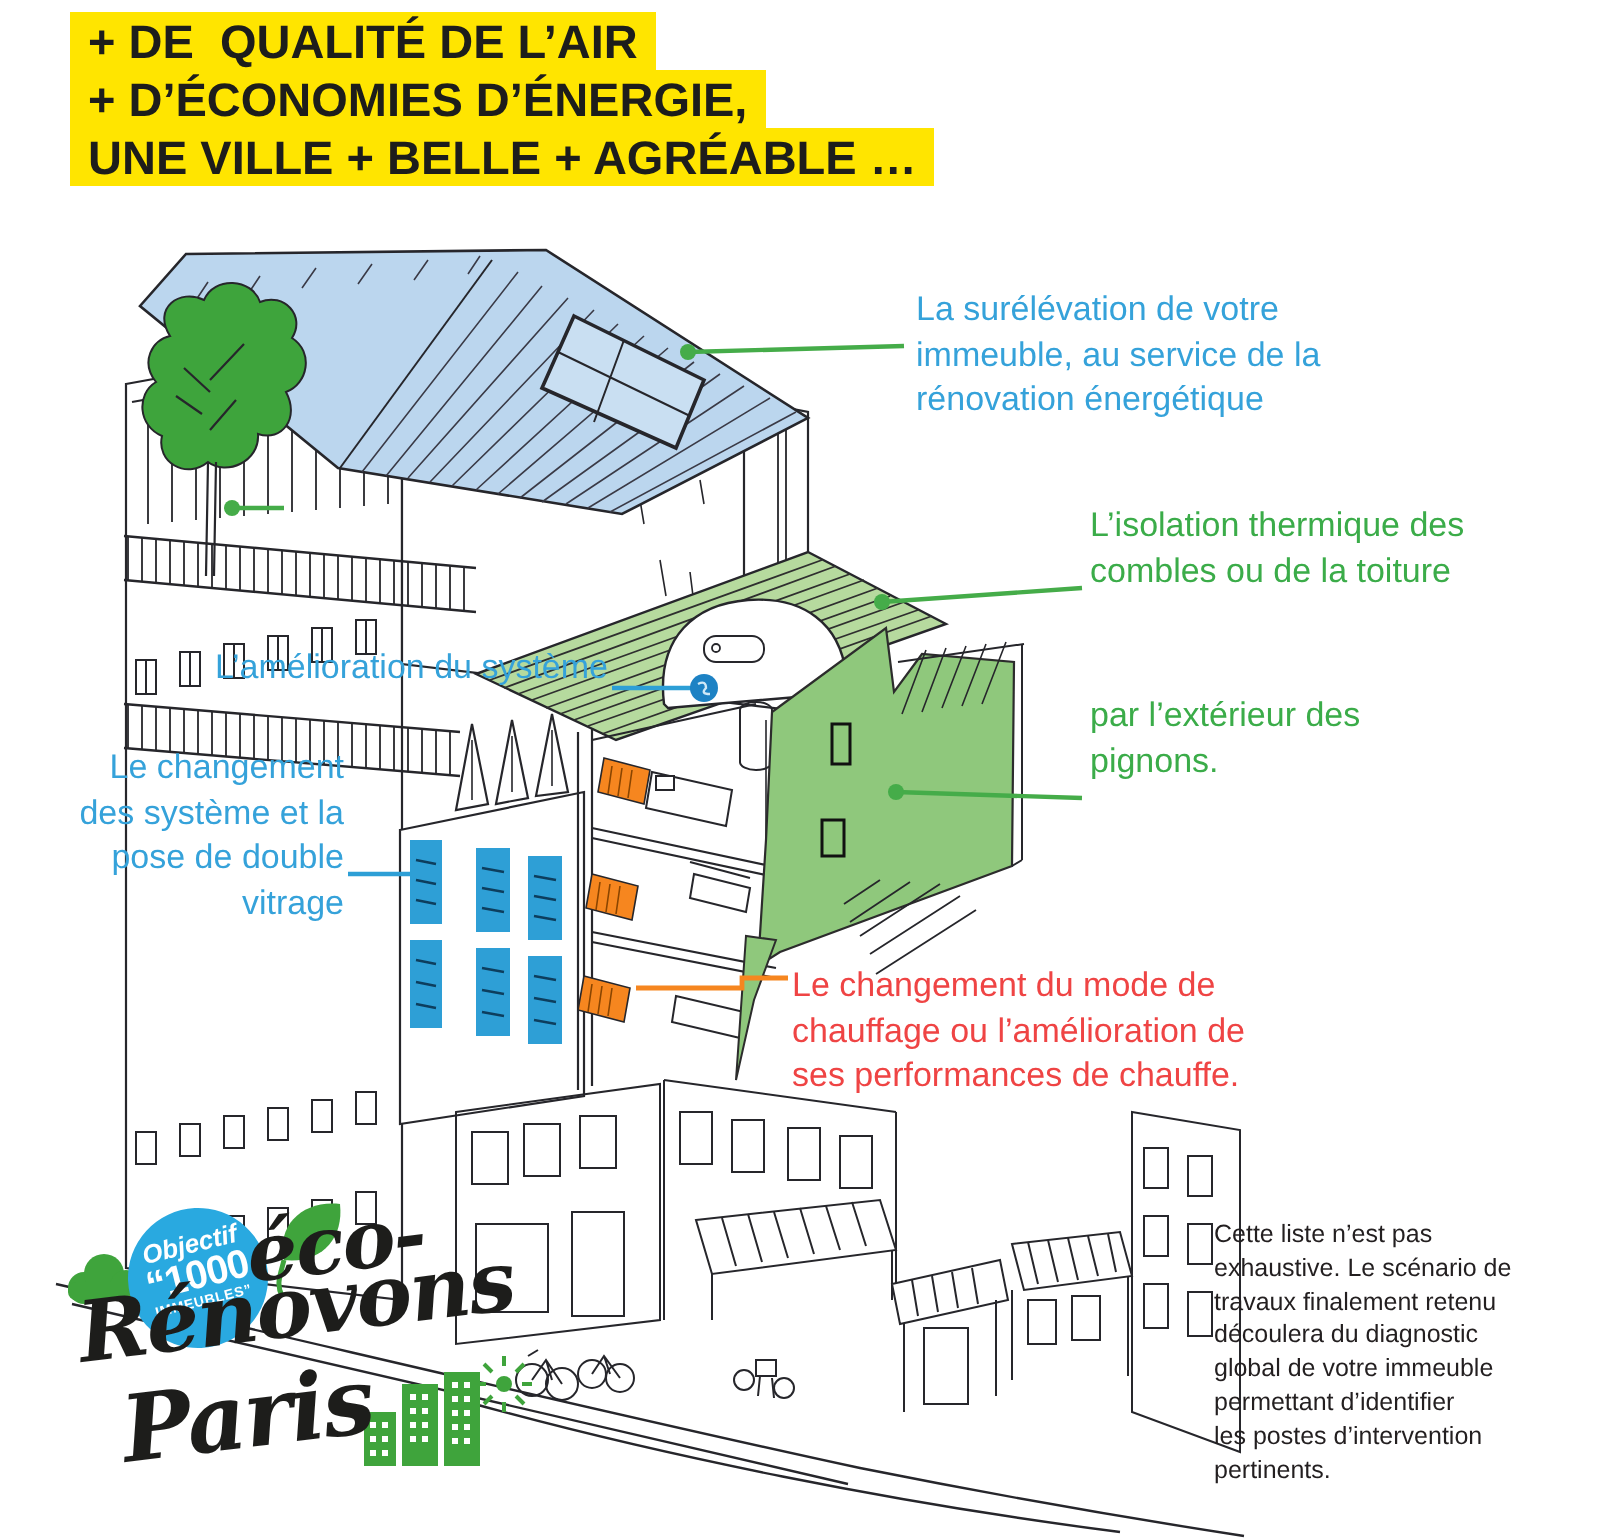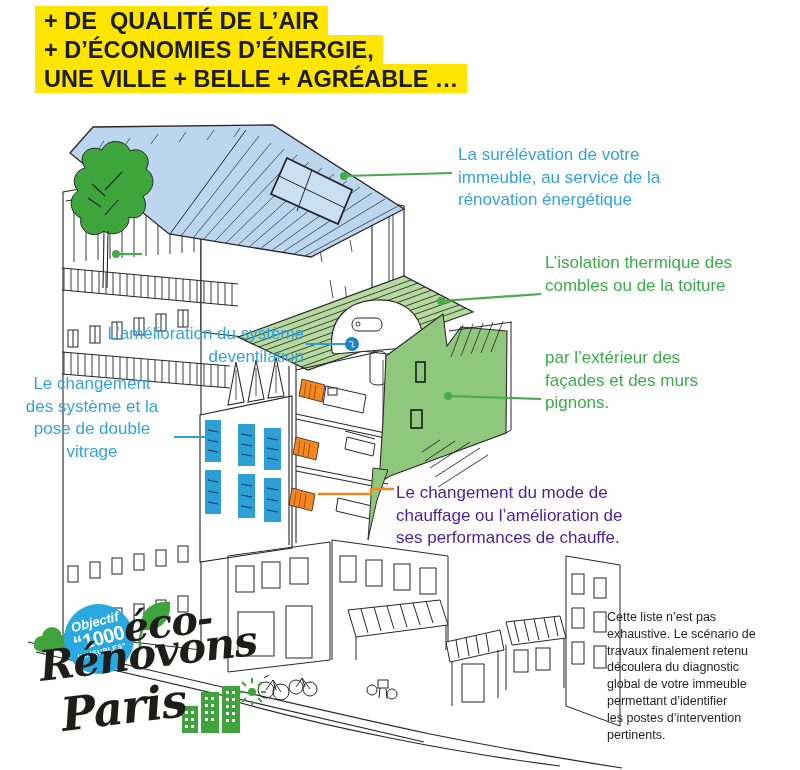--- a/index.html
+++ b/index.html
@@ -11,25 +11,25 @@
   .header{position:absolute;left:35px;top:6px;z-index:6;}
   .hline{height:29px;}
   .hl-text{display:inline-block;height:29px;line-height:30px;padding:0 9px;
            background:#FFE500;color:#1d1d1b;font-weight:700;font-size:23.5px;
            white-space:pre;letter-spacing:0;}
   
   .ann{position:absolute;z-index:5;font-weight:400;font-size:17px;line-height:22.5px;}
   .ann .ln{display:block;white-space:pre;}
   .ann.blue{color:#35A2DA;}
   .ann.green{color:#3BAC49;}
-  .ann.orange{color:#4c1d95;}
+  .ann.orange{color:#ef4444;}
   #ann-sur{left:458px;top:144px;}
   #ann-veg{left:145px;top:230px;}
   #ann-vent{left:40px;top:308px;width:264px;text-align:right;margin-top:15px;}
-  #ann-fen{left:12px;top:373px;width:160px;text-align:center;}
+  #ann-fen{left:12px;top:373px;width:160px;text-align:right;}
   #ann-comb{left:545px;top:252px;}
   #ann-fac{left:545px;top:347px;}
   #ann-chauf{left:396px;top:482px;}
   
   .footnote{position:absolute;left:607px;top:609px;width:195px;z-index:4;
             color:#231F20;font-size:12.5px;line-height:16.8px;}
   .footnote span{display:block;white-space:pre;}
   
   .logo{position:absolute;left:20px;top:596px;width:260px;height:174px;z-index:6;}
   .logo svg{position:absolute;left:0;top:0;}
@@ -244,35 +244,33 @@
     <div class="hline"><span class="hl-text">UNE VILLE + BELLE + AGRÉABLE …</span></div>
   </div>
 
   <div class="ann blue" id="ann-sur">
     <span class="ln">La surélévation de votre</span>
     <span class="ln">immeuble, au service de la</span>
     <span class="ln">rénovation énergétique</span>
   </div>
   <div class="ann blue" id="ann-vent">
     <span class="ln">L’amélioration du système</span>
-    <span class="ln">deventilation</span>
   </div>
   <div class="ann blue" id="ann-fen">
     <span class="ln">Le changement</span>
     <span class="ln">des système et la</span>
     <span class="ln">pose de double</span>
     <span class="ln">vitrage</span>
   </div>
   <div class="ann green" id="ann-comb">
     <span class="ln">L’isolation thermique des</span>
     <span class="ln">combles ou de la toiture</span>
   </div>
   <div class="ann green" id="ann-fac">
     <span class="ln">par l’extérieur des</span>
-    <span class="ln">façades et des murs</span>
     <span class="ln">pignons.</span>
   </div>
   <div class="ann orange" id="ann-chauf">
     <span class="ln">Le changement du mode de</span>
     <span class="ln">chauffage ou l’amélioration de</span>
     <span class="ln">ses performances de chauffe.</span>
   </div>
 
   <div class="logo">
     <svg width="260" height="174" viewBox="0 0 260 174">

